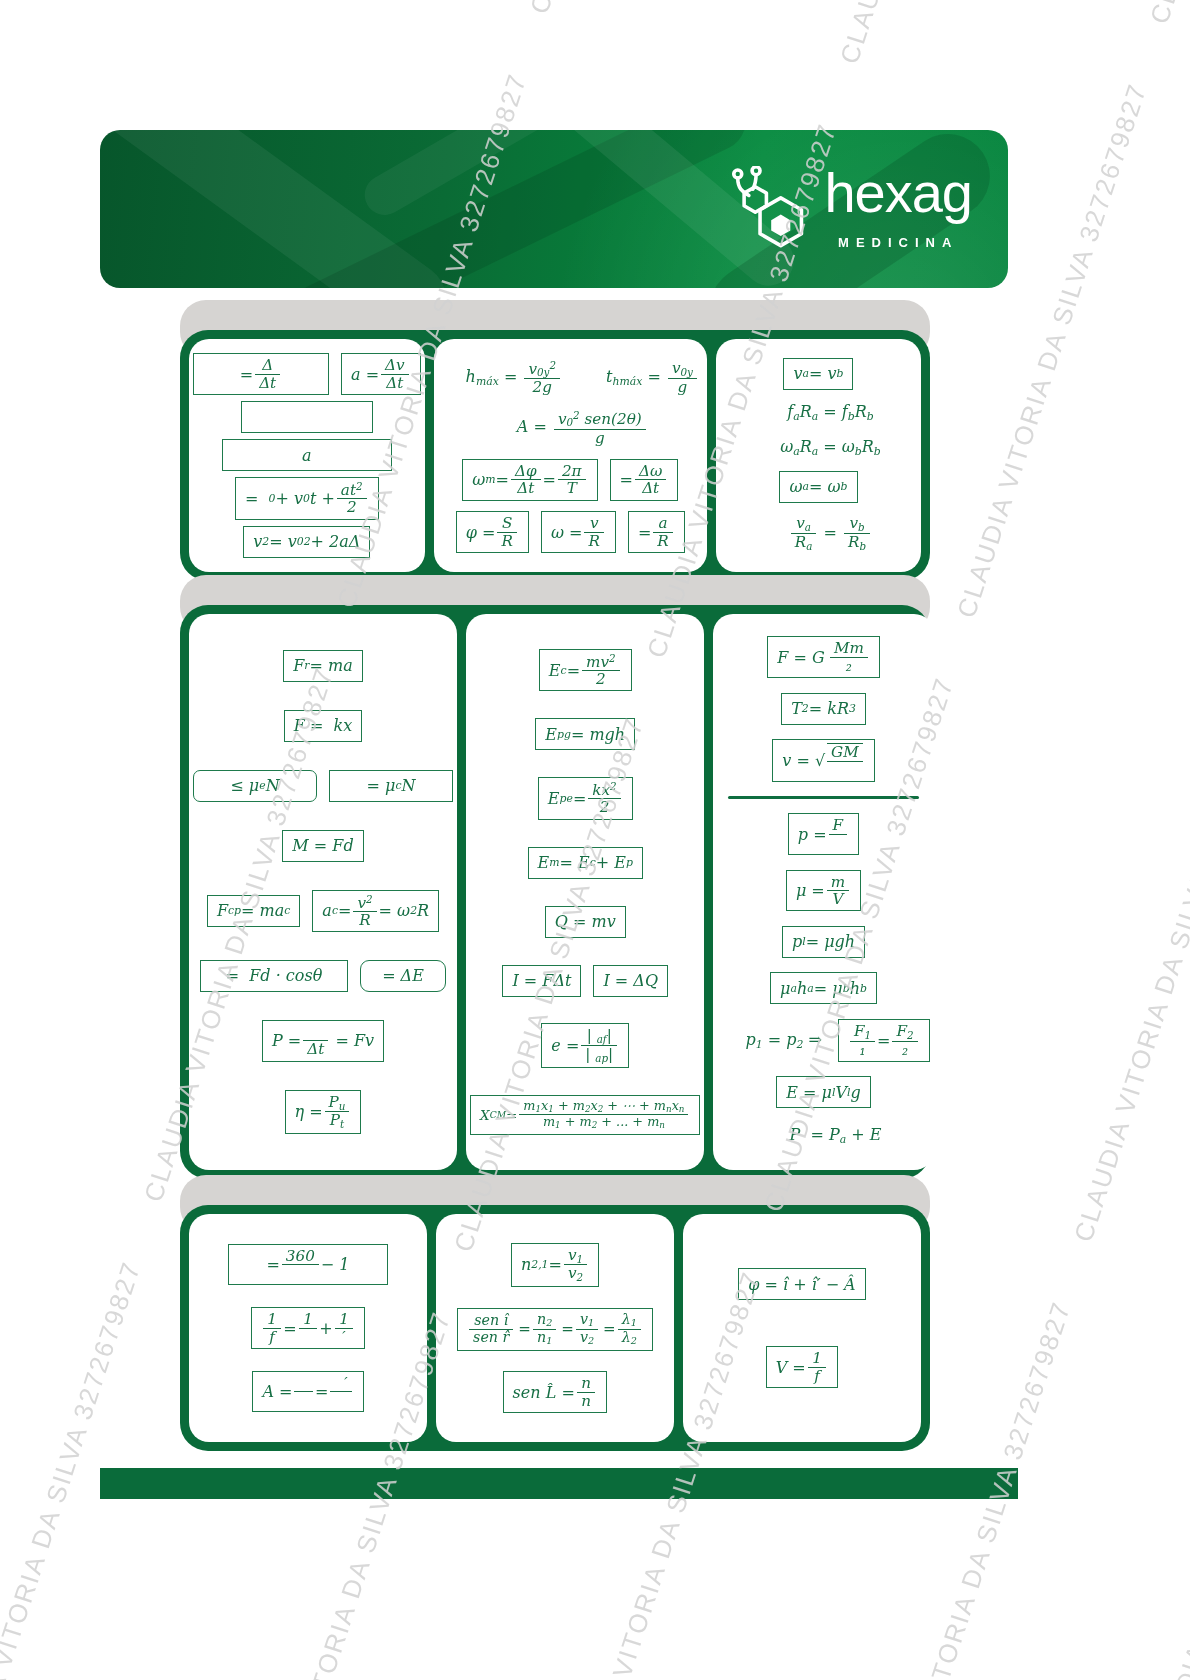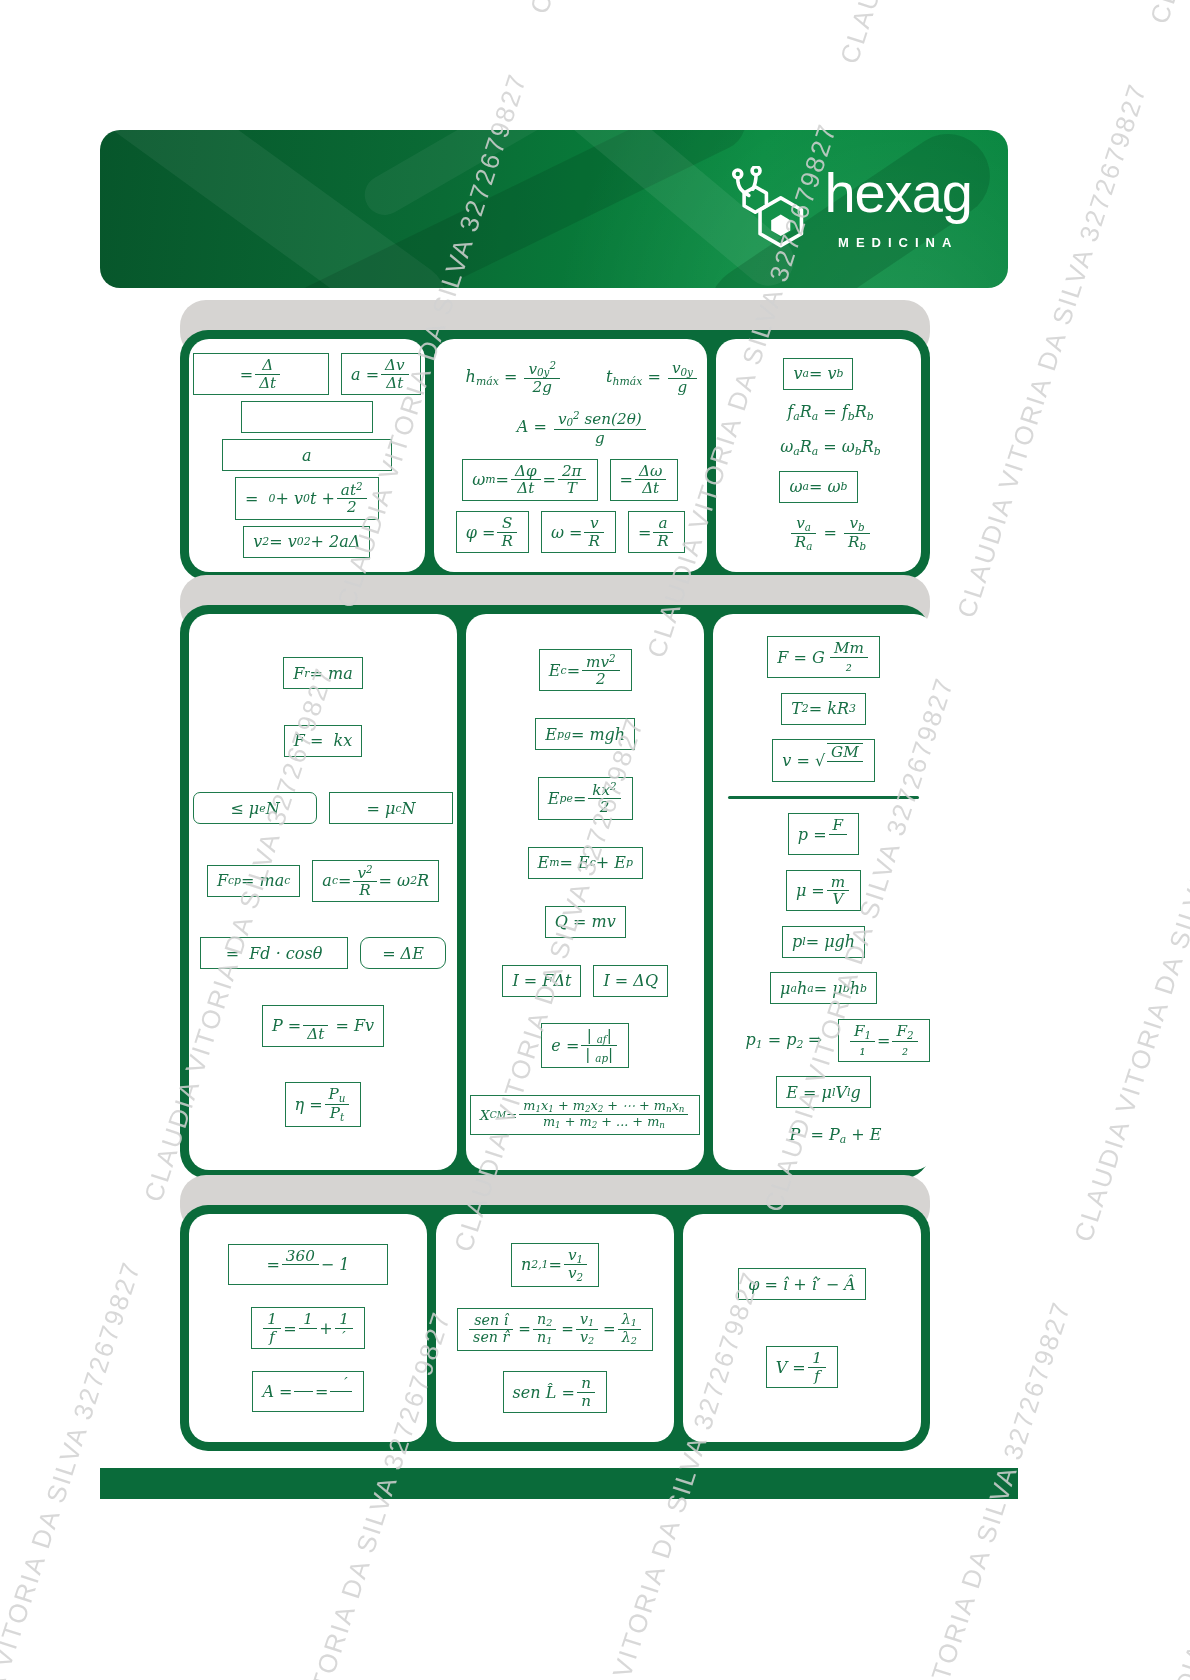--- a/index.html
+++ b/index.html
@@ -184,20 +184,23 @@
             <div class="fbox">F<sub>r</sub> = ma</div>
           </div>
           <div class="frow">
             <div class="fbox">F = &nbsp;kx</div>
           </div>
           <div class="frow">
             <div class="fbox" style="min-width: 104px; border-radius: 7px;">≤ μ<sub>e</sub>N</div>
             <div class="fbox" style="min-width: 104px;">= μ<sub>c</sub>N</div>
           </div>
           <div class="frow">
+            <div class="fbox">M = Fd</div>
+          </div>
+          <div class="frow">
             <div class="fbox">F<sub>cp</sub> = ma<sub>c</sub></div>
             <div class="fbox">a<sub>c</sub> = <span class="fr">
                 <span class="nu">v<sup>2</sup></span>
                 <span class="de">R</span>
               </span> = ω<sup>2</sup>R</div>
           </div>
           <div class="frow">
             <div class="fbox" style="min-width: 128px;">= &nbsp;Fd · cosθ</div>
             <div class="fbox" style="min-width: 66px; border-radius: 9px;">= ΔE</div>
           </div>

